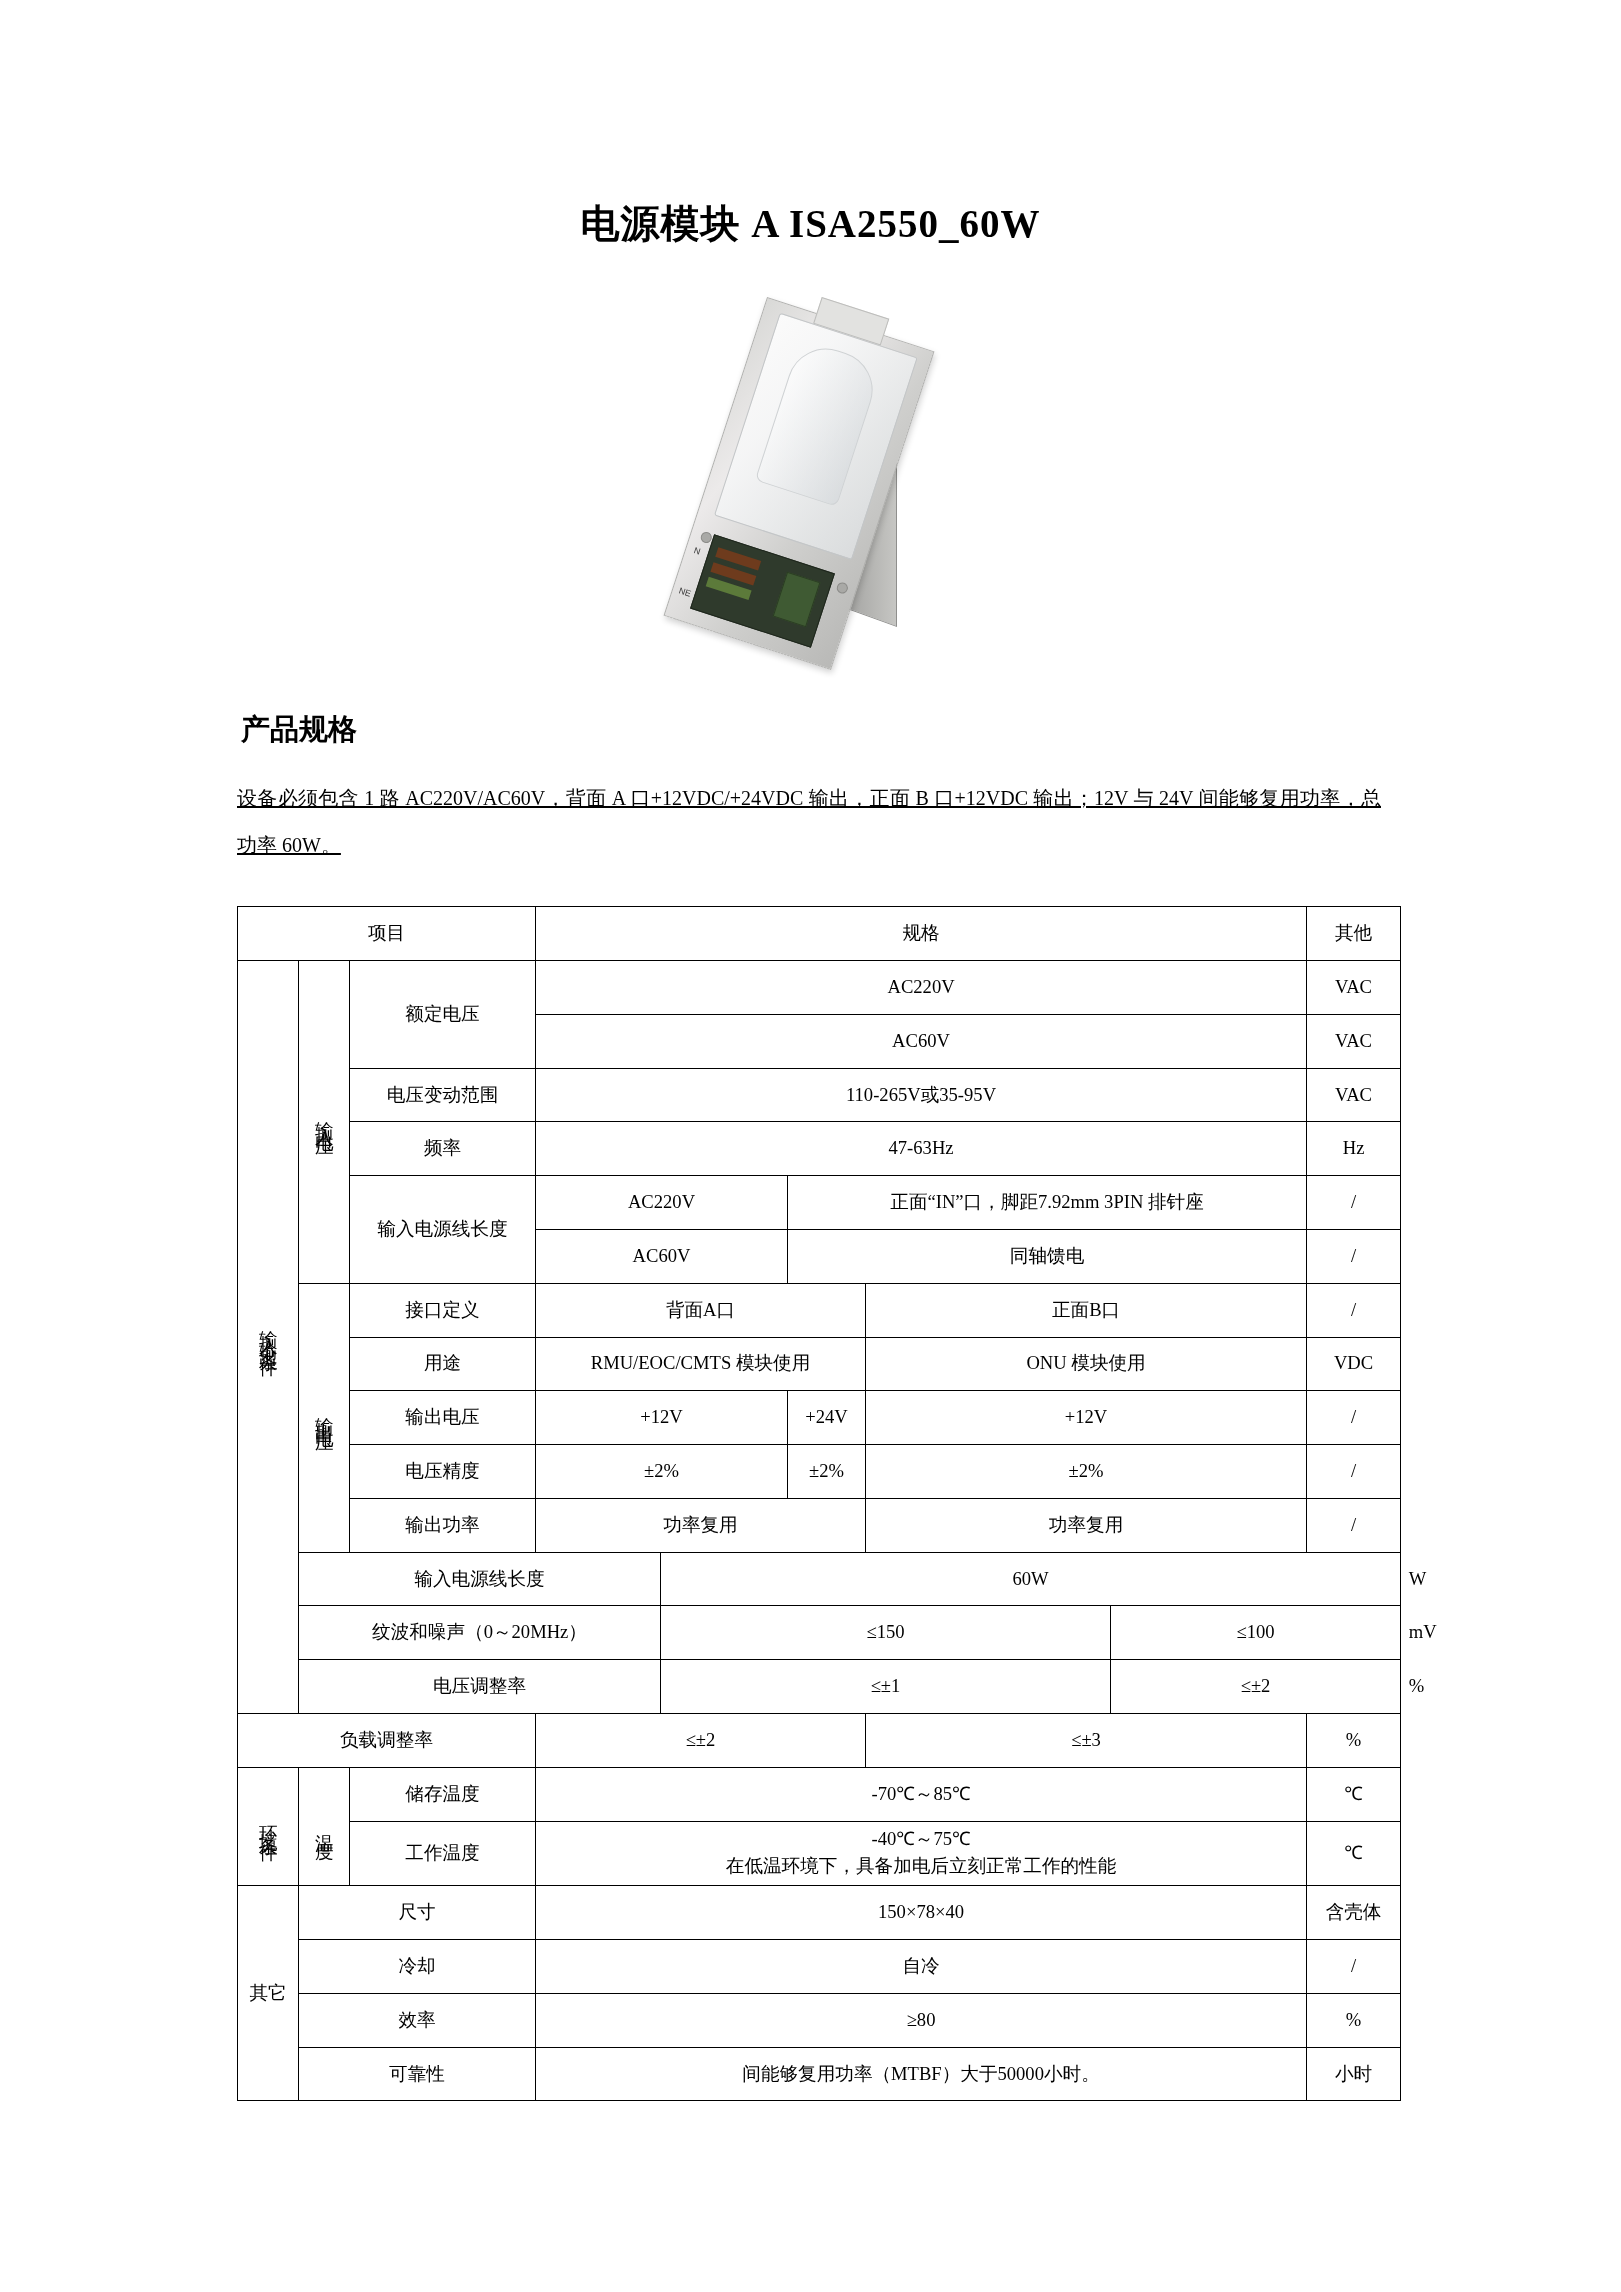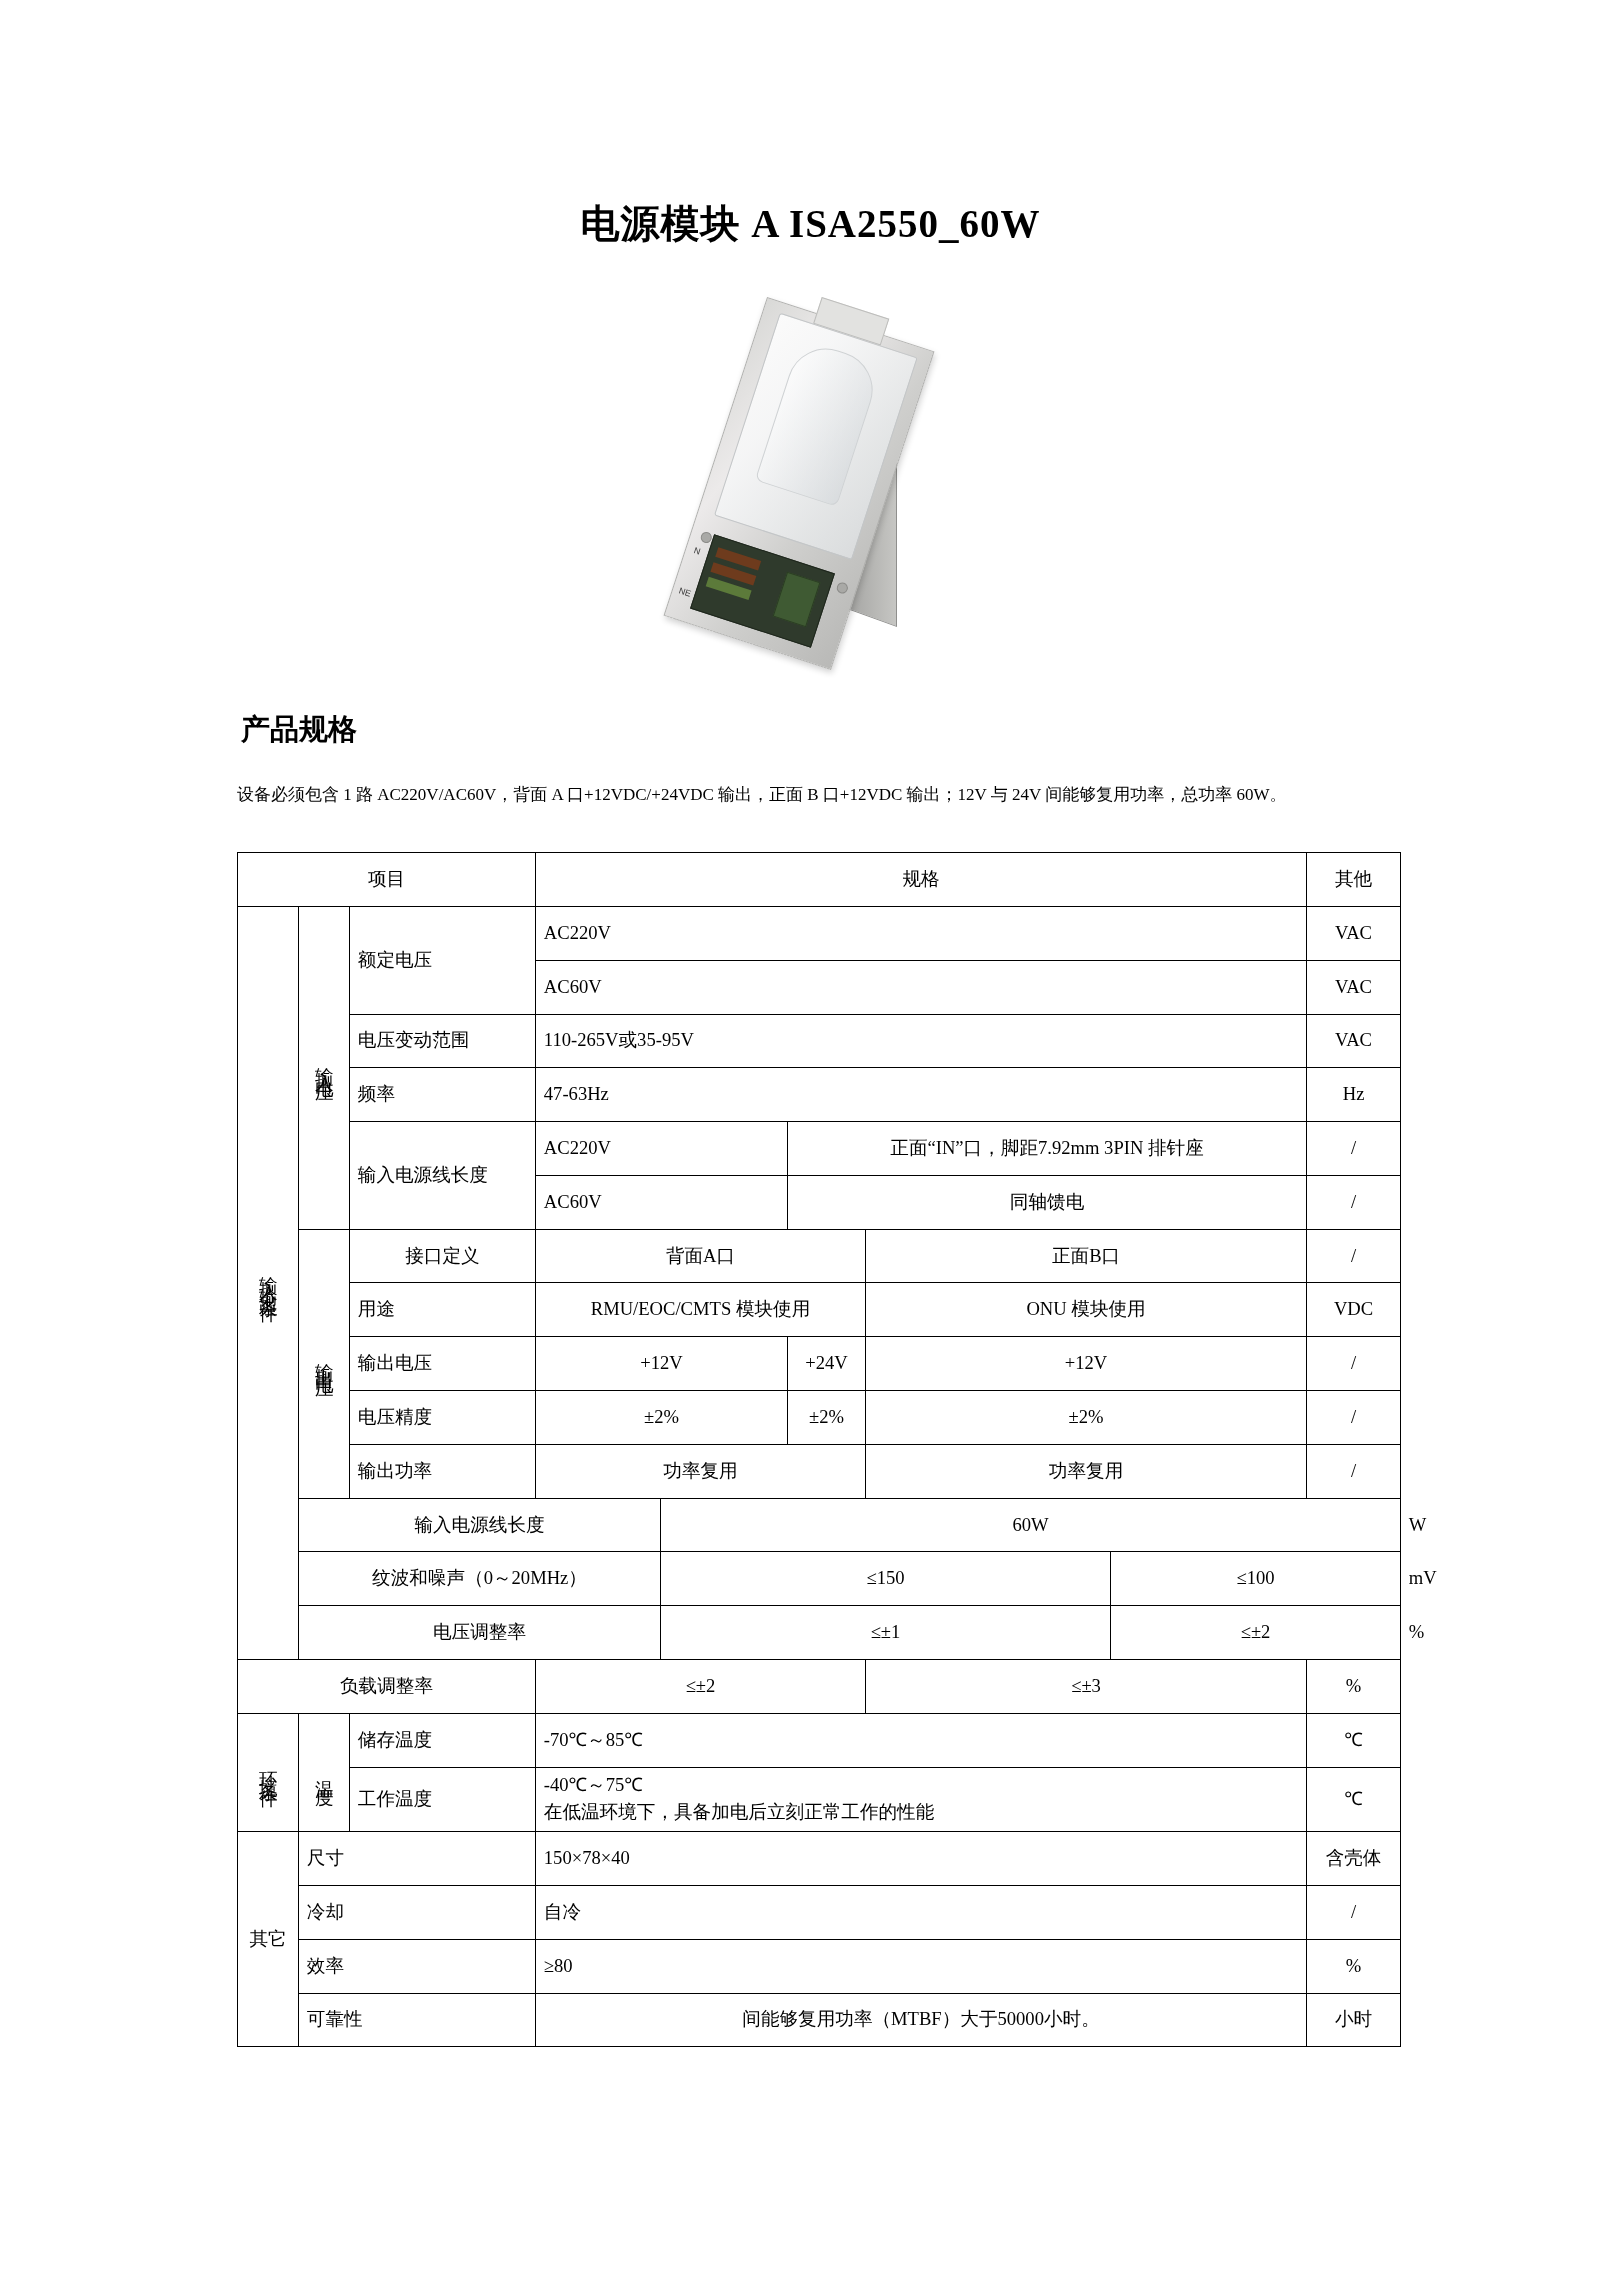--- a/index.html
+++ b/index.html
@@ -141,41 +141,42 @@
   h2.section-title {
     font-size: 29px;
     font-weight: bold;
     margin: 31px 0 0 4px;
     padding-left: 237px;
     font-family: "Liberation Serif", serif;
   }
   .intro {
     padding: 0 240px 0 237px;
     margin-top: 25.5px;
-    font-size: 17px;
+    font-size: 20px;
     line-height: 2.35;
     text-align: justify;
+    text-decoration: underline;
   }
 
   table.spec {
     border-collapse: collapse;
     margin: 37px 0 0 237px;
     width: 1149px;
     table-layout: fixed;
     font-size: 18.6px;
   }
   table.spec td {
     border: 1px solid #000000;
     padding: 4.9px 7.8px;
     vertical-align: middle;
     line-height: 1.45;
     font-family: "Liberation Serif", serif;
   }
   .c { text-align: center; }
-  .l { text-align: left; padding-left: 11.8px; }
+  .l { text-align: center; padding-left: 11.8px; }
   .vert {
     writing-mode: vertical-rl;
     text-orientation: upright;
     letter-spacing: 5.9px;
     line-height: 1.1;
     margin: 0 auto;
     display: inline-block;
   }
   .rowh { height: 43px; margin-top: 39px; }
 </style>

